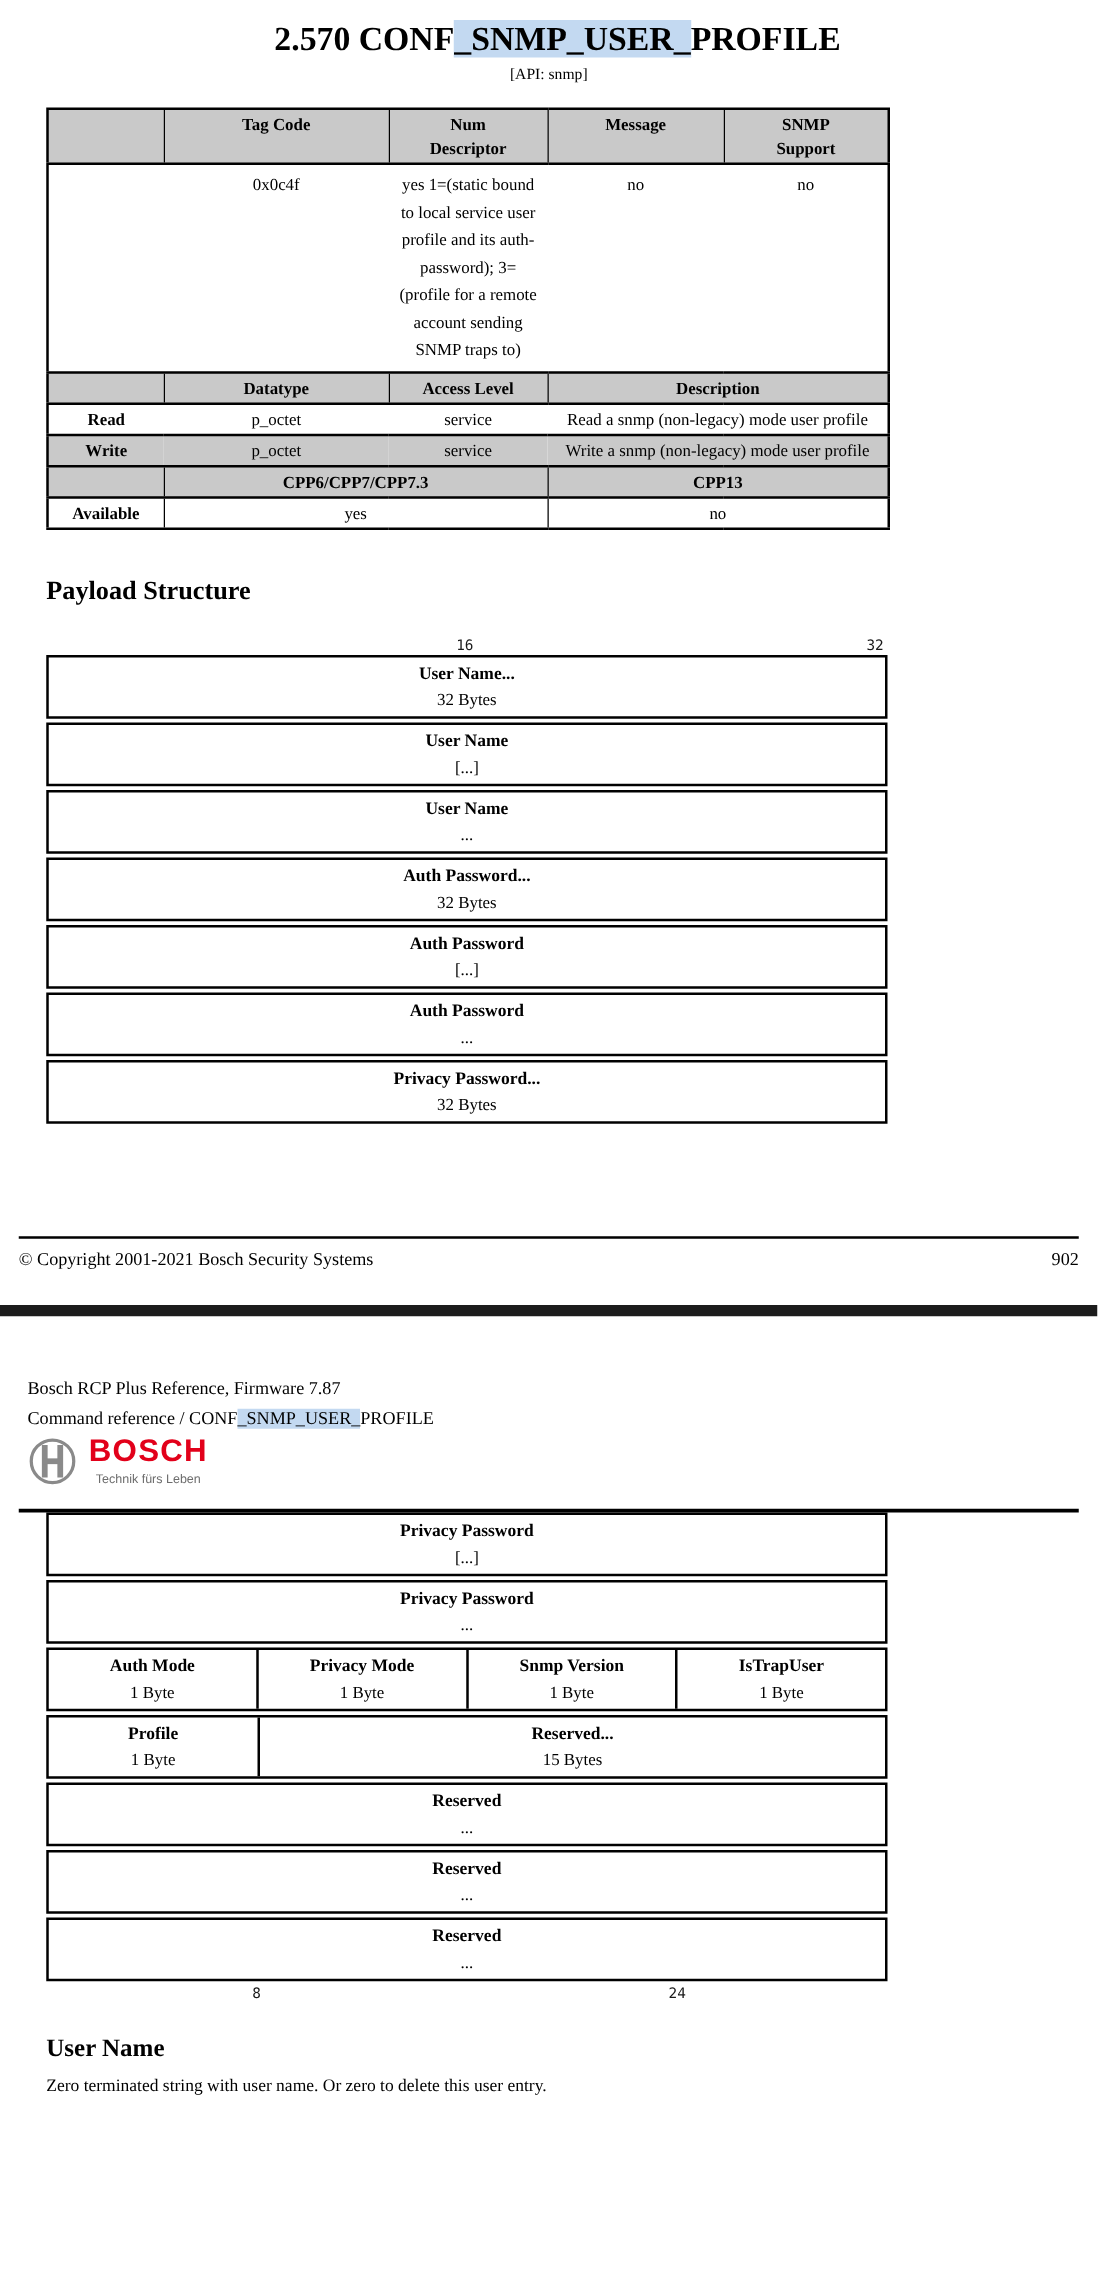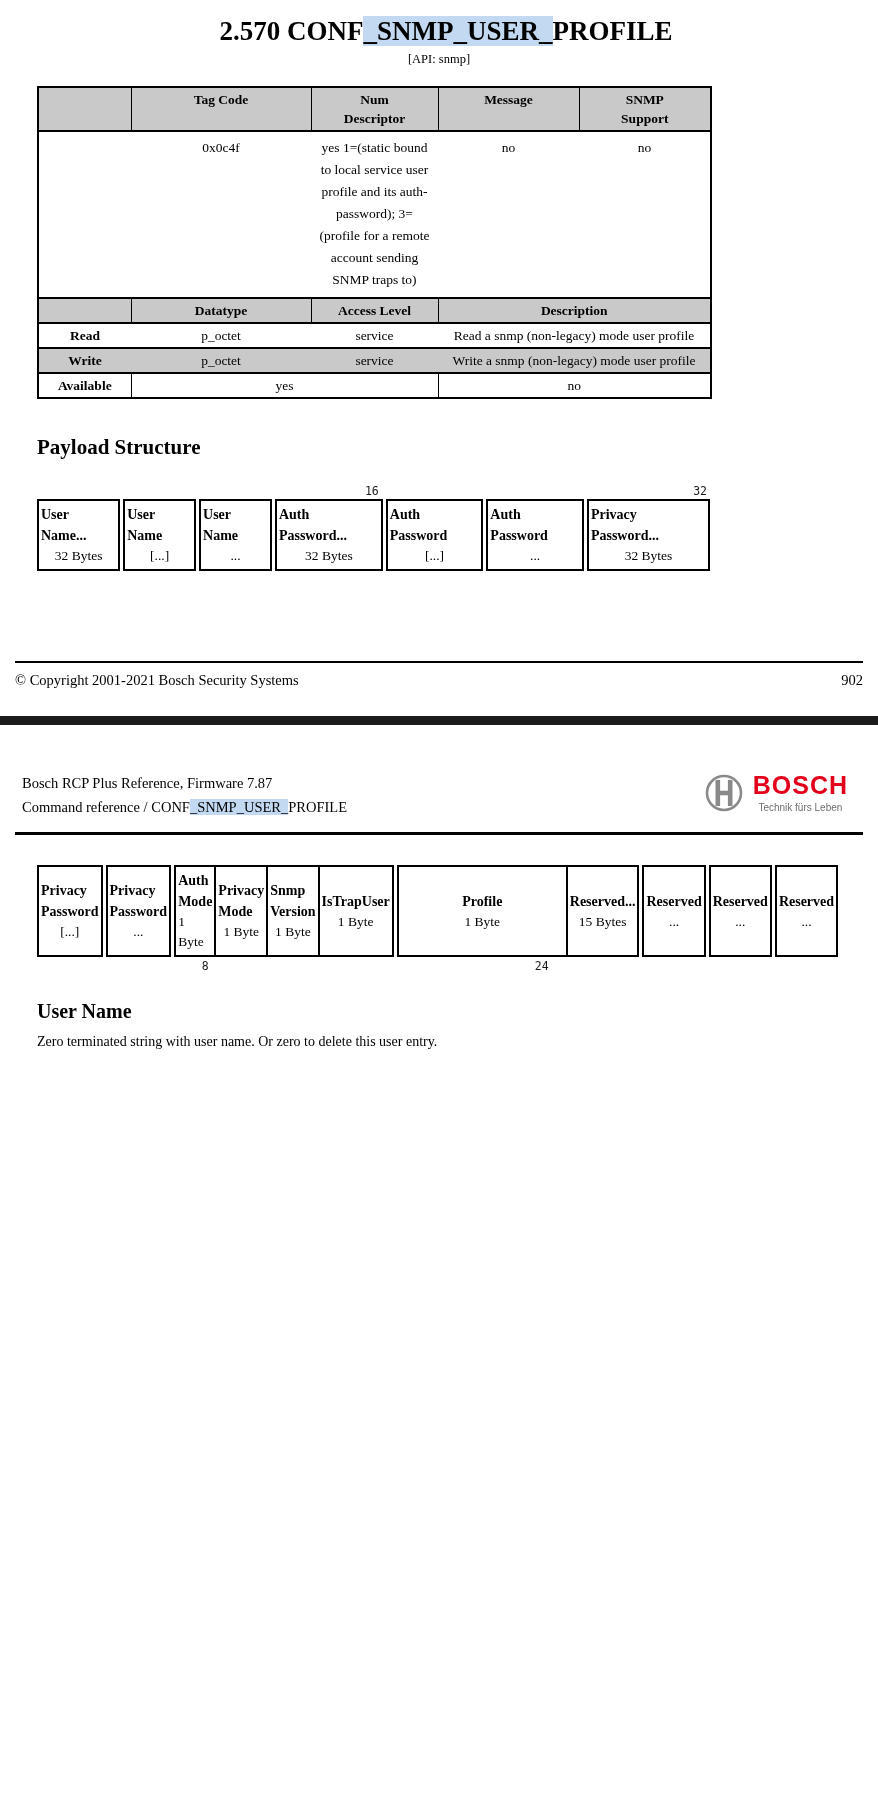--- a/index.html
+++ b/index.html
@@ -33,44 +33,44 @@
 
   
   .ruler { position:relative; width:673px; margin-left:37px; height:17px;
            font-family:"DejaVu Sans Mono", monospace; font-size:11.5px; color:#1a1a1a; }
   .ruler .mid { position:absolute; left:50%; transform:translateX(-62%); bottom:0; }
   .ruler .end { position:absolute; right:3px; bottom:0; }
   .ruler .q1 { position:absolute; left:25%; transform:translateX(-50%); top:0; }
   .ruler .q3 { position:absolute; left:75%; transform:translateX(-50%); top:0; }
 
   
-  .pwrap { width:673px; margin-left:37px; display:flex; flex-direction:row; gap:3px; }
+  .pwrap { width:673px; margin-left:37px; display:flex; flex-direction:column; gap:3px; }
   .pbox { border:2px solid #000; min-height:47px; display:flex; align-items:stretch; }
   .pcell { flex:1 1 0; display:flex; flex-direction:column; align-items:center; justify-content:center; padding:3px 2px; }
   .pcell + .pcell { border-left:2px solid #000; }
   .pcell.quarter { flex:0 0 167px; }
   .ptitle { font-weight:bold; font-size:14px; line-height:21px; }
   .psub { font-size:13.5px; line-height:20px; }
 
   
   .footer-rule { margin:90px 15px 0 15px; border-top:2px solid #000; }
   .footer-line { display:flex; justify-content:space-between; margin:9px 15px 0 15px; font-size:14.5px; }
 
   
   .sep-bar { height:9px; background:#1c1c1c; margin-top:27px; width:878px; }
 
   
-  .p2header { display:flex; justify-content:space-between; align-items:flex-start; margin:46px 30px 0 22px; }
+  .p2header { display:flex; justify-content:space-between; align-items:flex-start; margin:46px 30px 0 22px;flex-direction:column; }
   .p2text { font-size:14.5px; line-height:24px; }
   .logo { display:flex; align-items:flex-start; gap:9px; margin-top:2px; }
   .brandwrap { display:flex; flex-direction:column; align-items:center; }
   .brand { font-family:"Liberation Sans", sans-serif; font-weight:bold; font-size:25px; line-height:25px; letter-spacing:1px; }
   .tagline { font-family:"Liberation Sans", sans-serif; font-size:10px; color:#6d6d6d; margin-top:4px; }
   .p2rule { margin:13px 15px 0 15px; border-top:3px solid #000; }
-  .mt-table2 { margin-top:30px; }
+  .mt-table2 { }
 </style>
 </head>
 <body>
 
 <div class="doc-title"><span>2.570 CONF</span><span class="hl">_SNMP_USER_</span><span>PROFILE</span></div>
 <div class="api-tag">[API: snmp]</div>
 
 <table class="info">
   <colgroup>
       <col style="width:93px">
@@ -106,20 +106,25 @@
     <td class="lbl">Read</td>
     <td>p_octet</td>
     <td>service</td>
     <td class="desc" colspan="2">Read a snmp (non-legacy) mode user profile</td>
   </tr>
   <tr class="gray">
     <td class="lbl">Write</td>
     <td>p_octet</td>
     <td>service</td>
     <td class="desc" colspan="2">Write a snmp (non-legacy) mode user profile</td>
+  </tr>
+  <tr class="ghead">
+    <td></td>
+    <td class="vl" colspan="2">CPP6/CPP7/CPP7.3</td>
+    <td class="vl" colspan="2">CPP13</td>
   </tr>
   <tr>
     <td class="lbl">Available</td>
     <td class="vl" colspan="2">yes</td>
     <td class="vl" colspan="2">no</td>
   </tr>
 </tbody>
   </table>
 
 <div class="payload-heading">Payload Structure</div>

